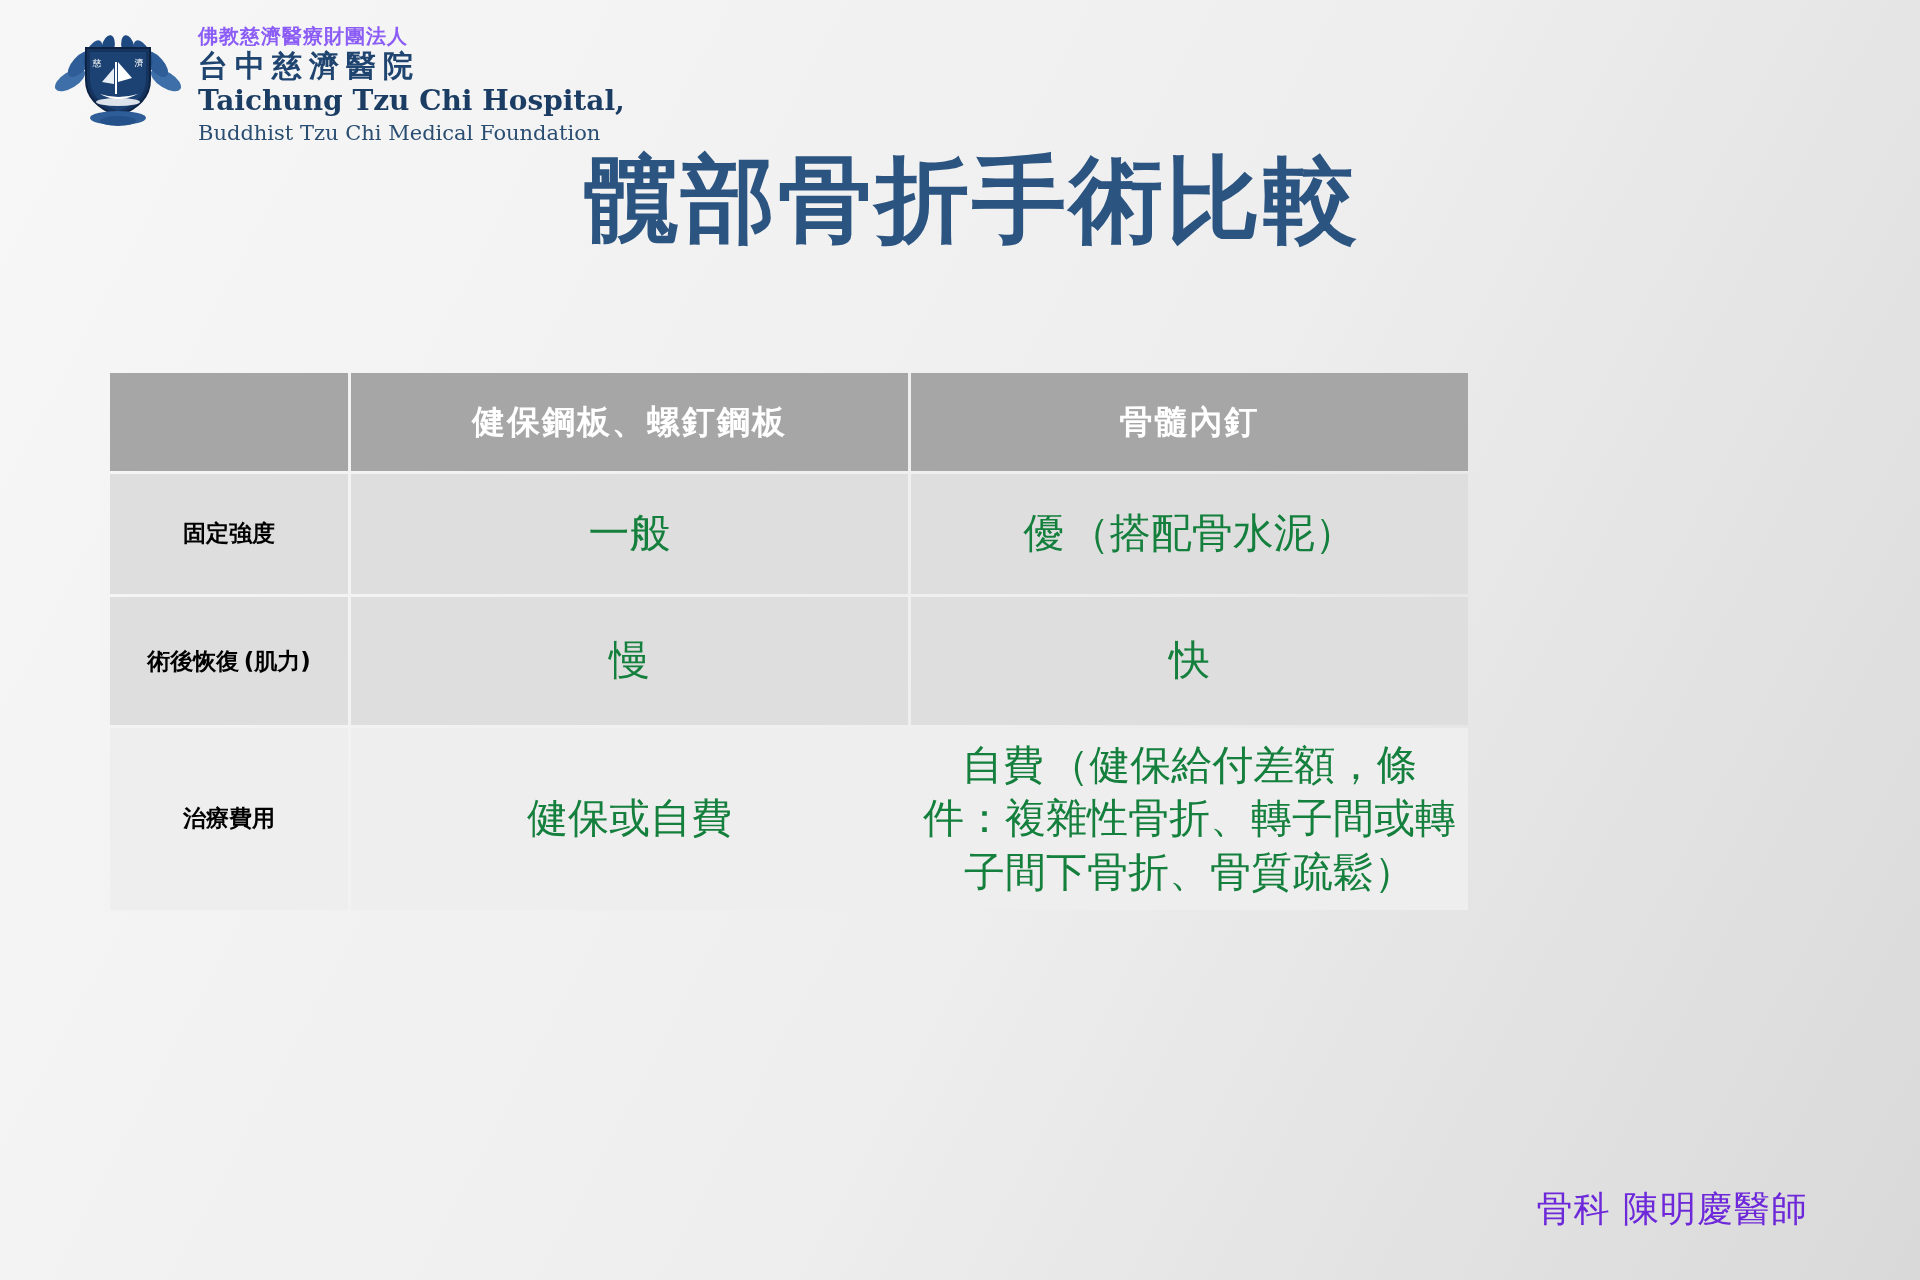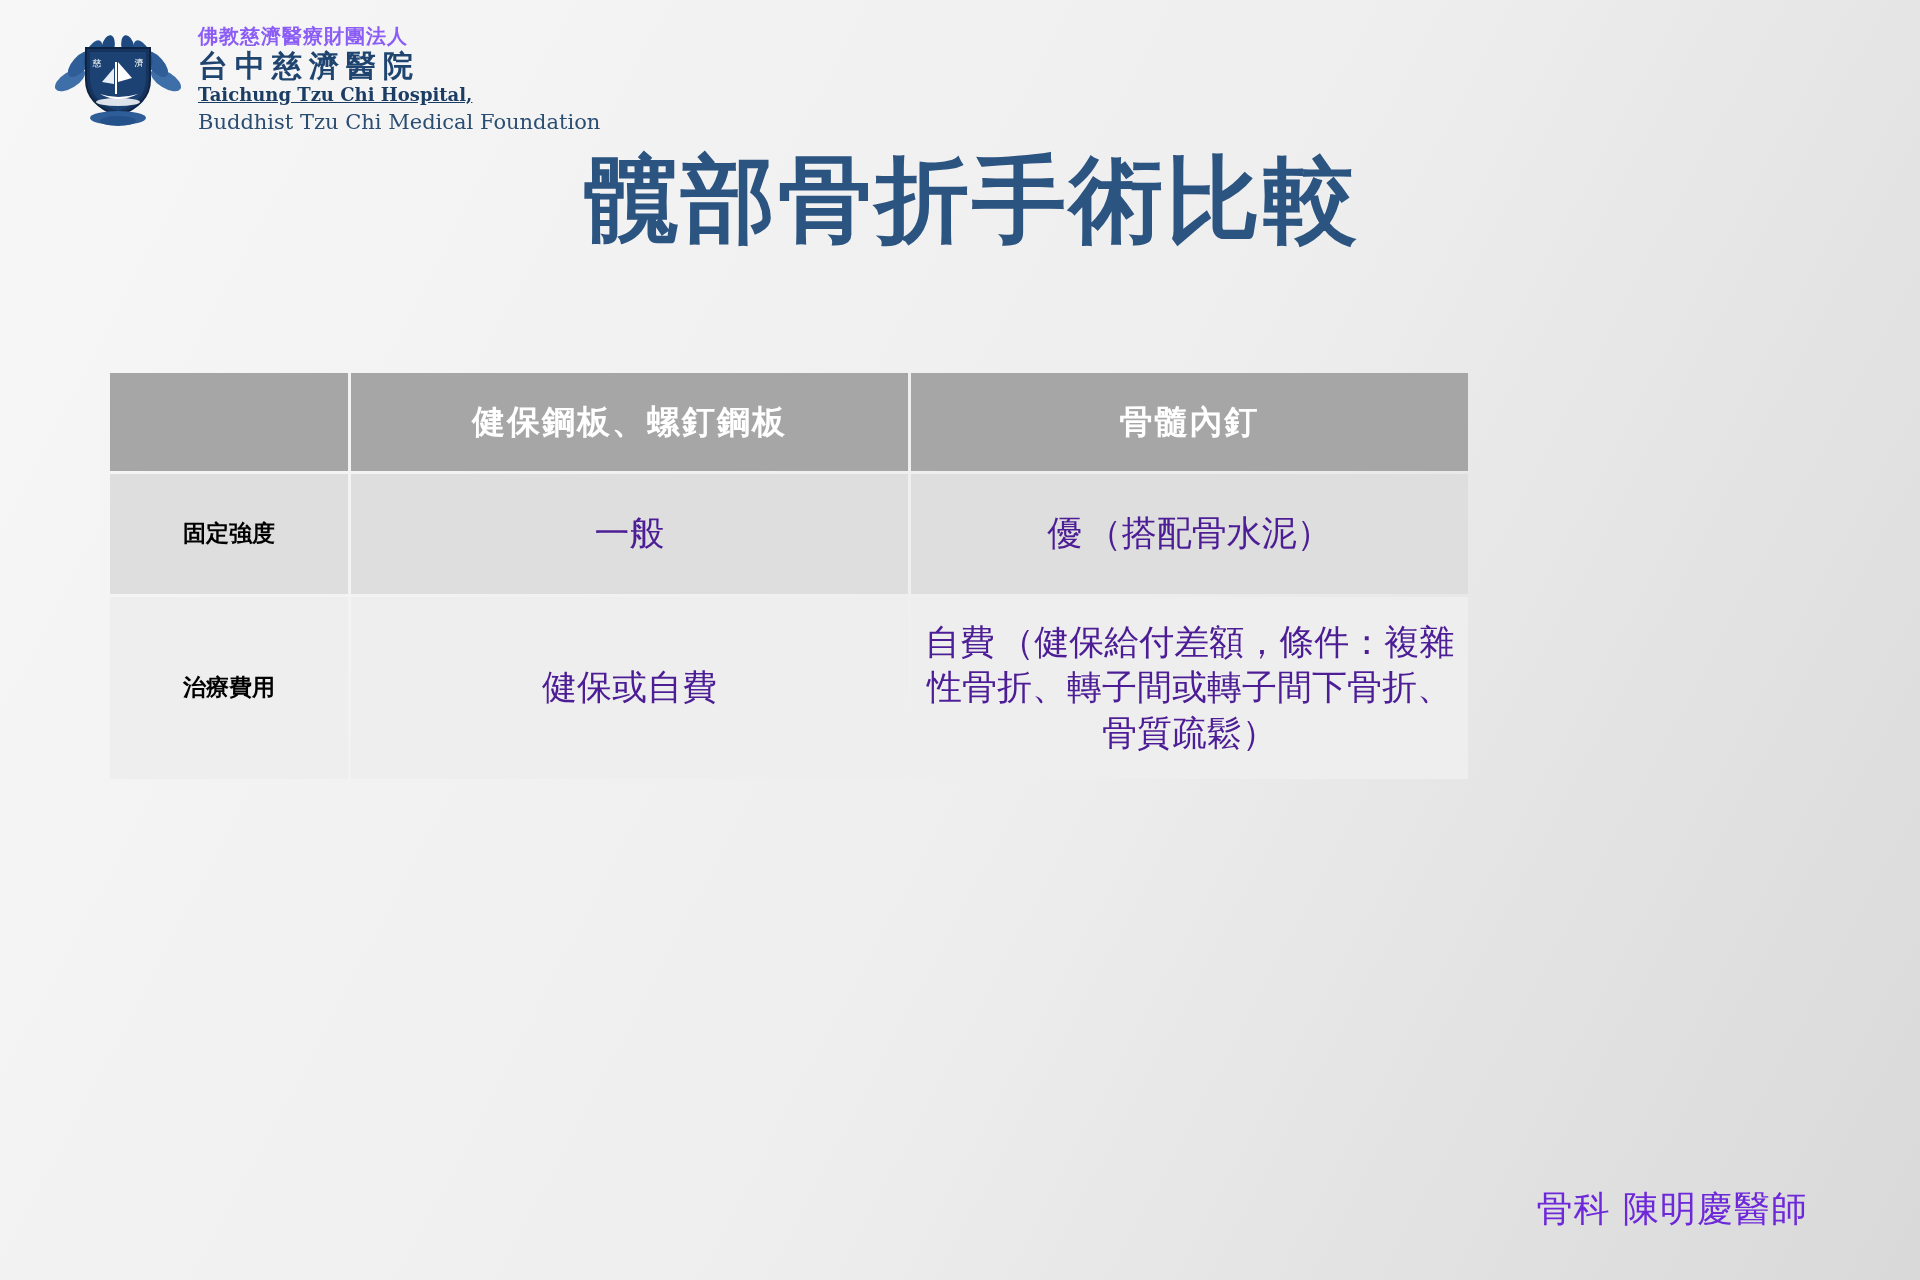--- a/index.html
+++ b/index.html
@@ -44,26 +44,25 @@
     font-family: "DejaVu Serif", "Liberation Serif", serif;
     font-size: 30px;
     font-weight: 700;
     color: #1f4470;
     letter-spacing: 7px;
     line-height: 1.08;
     margin-top: 1px;
   }
   .logo-line3 {
     font-family: "DejaVu Serif", "Liberation Serif", serif;
-    font-size: 18px;
+    font-size: 28px;
     font-weight: 700;
     color: #1c3d63;
     line-height: 1.18;
     margin-top: 2px;
-    text-decoration: underline;
   }
   .logo-line4 {
     font-family: "DejaVu Serif", "Liberation Serif", serif;
     font-size: 21px;
     font-weight: 400;
     color: #2a4d72;
     line-height: 1.2;
     margin-top: 4px;
   }
 
@@ -118,22 +117,22 @@
   .rowlabel {
     color: #000000;
     font-weight: 700;
     font-size: 23px;
     font-family: "DejaVu Sans", "Liberation Sans", sans-serif;
     line-height: 1.25;
   }
   .rowlabel.nosub { line-height: 1.2; }
 
   .cellval {
-    color: #4c1d95;
-    font-size: 35px;
+    color: #15803d;
+    font-size: 41px;
     font-weight: 400;
     font-family: "DejaVu Sans", "Liberation Sans", sans-serif;
     line-height: 1.3;
   }
 
   tr.r1 td { height: 120px; }
   tr.r2 td { height: 130px; }
   tr.r3 td { height: 128px; }
   tr.r4 td { height: 182px; }
 
@@ -214,20 +213,32 @@
       <td>
         <span class="cellval">一般</span>
       </td>
       <td>
         <span class="cellval">優</span>
         <span class="cellval note">（搭配骨水泥）</span>
       </td>
     </tr>
 
 
+    <tr class="row-odd r3">
+      <td>
+        <span class="rowlabel">術後恢復</span>
+        <span class="rowlabel sub">(肌力)</span>
+      </td>
+      <td>
+        <span class="cellval">慢</span>
+      </td>
+      <td>
+        <span class="cellval">快</span>
+      </td>
+    </tr>
 
     <tr class="row-even r4">
       <td>
         <span class="rowlabel nosub">治療費用</span>
       </td>
       <td>
         <span class="cellval">健保或自費</span>
       </td>
       <td>
         <span class="cellval">自費</span>

